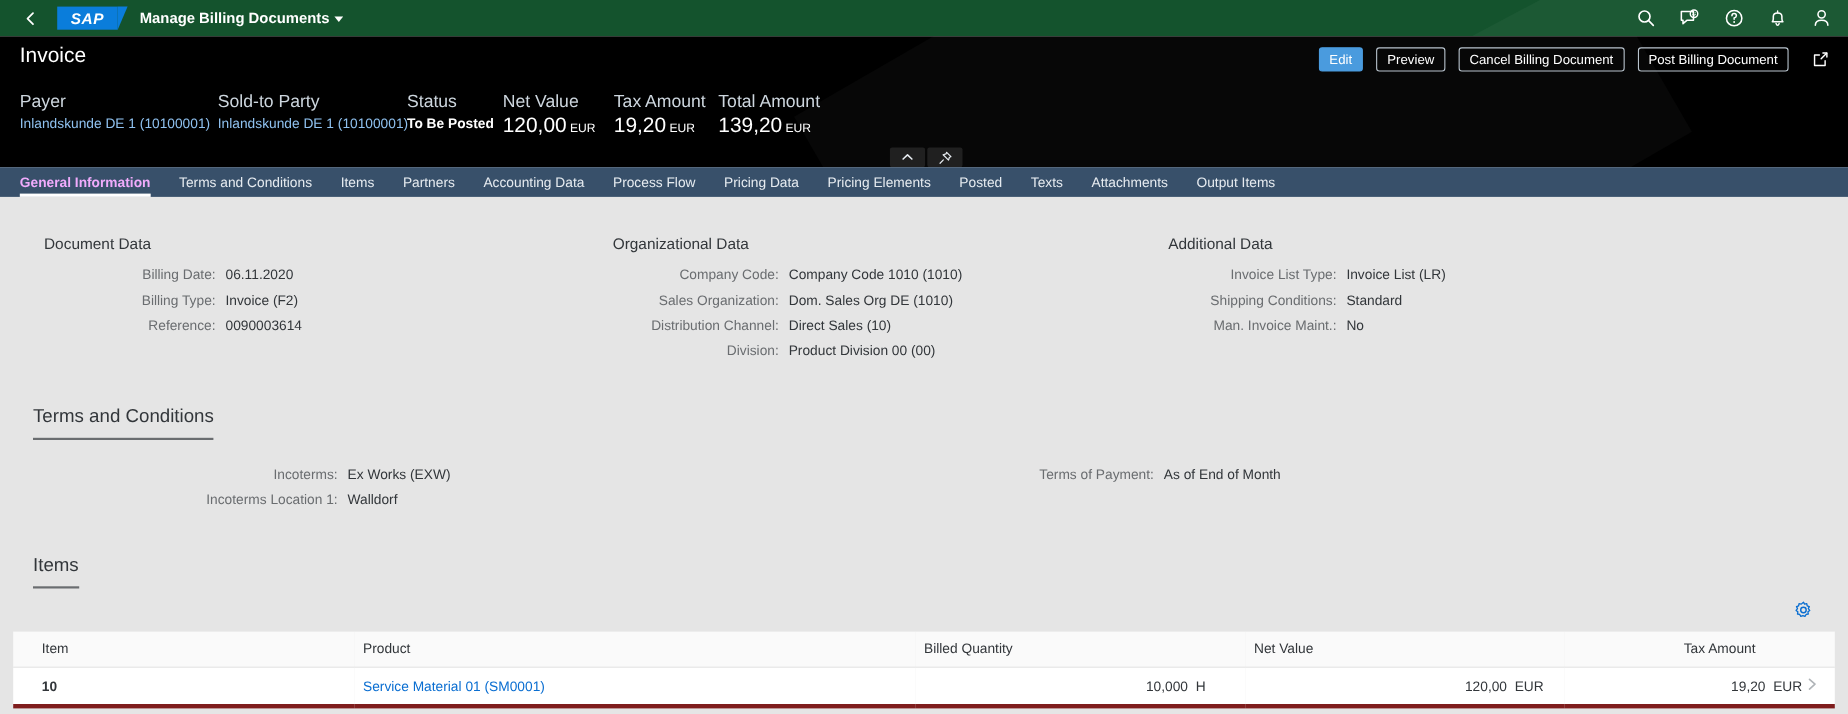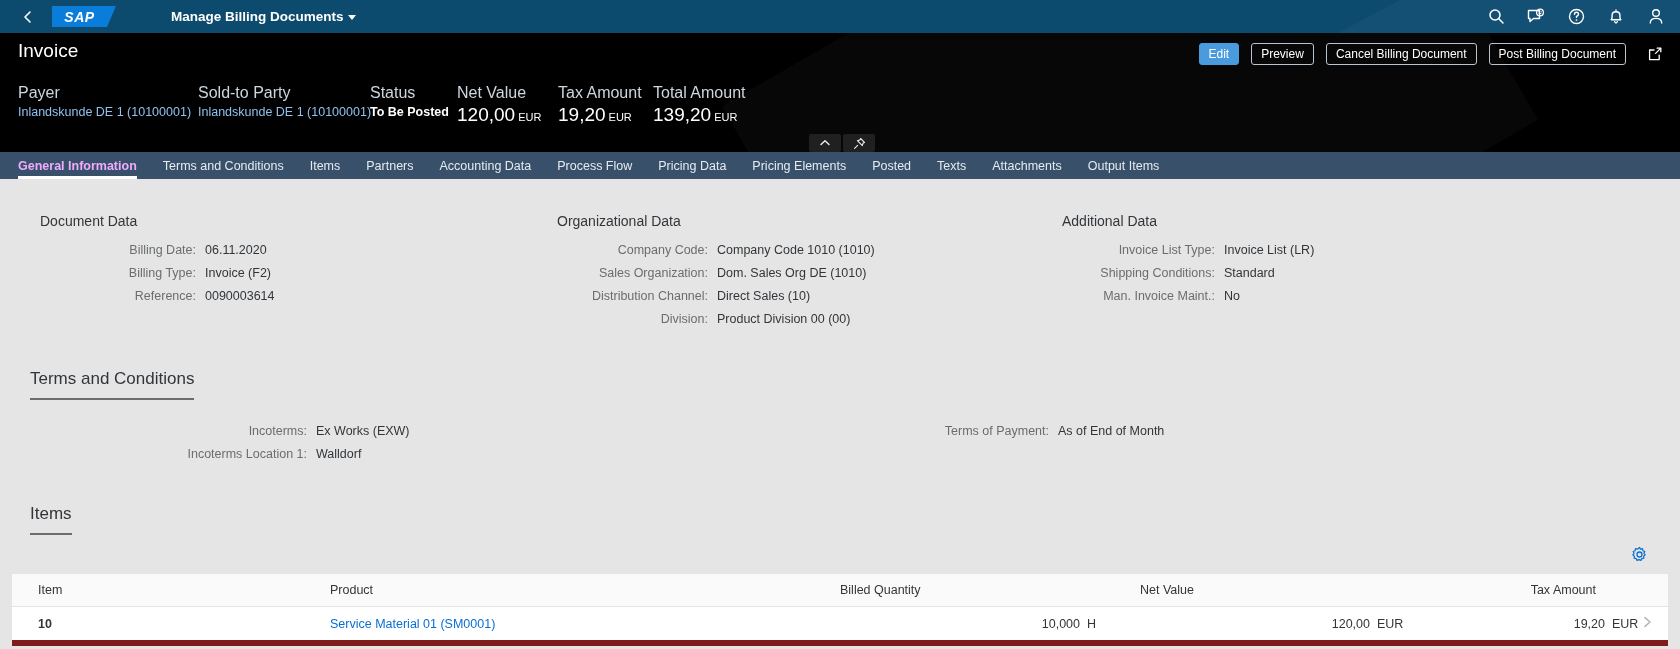--- a/index.html
+++ b/index.html
@@ -8,21 +8,21 @@
     font-family: "Liberation Sans", sans-serif;
     background: #fafafa;
     overflow: hidden;
     -webkit-font-smoothing: antialiased;
   }
 
   
   .shellbar {
     position: relative;
     height: 33px;
-    background: #0c4a6e;
+    background: #14532d;
     display: flex;
     align-items: center;
     padding: 0 14px 0 18px;
     overflow: hidden;
   }
   .shellbar::after {
     content: "";
     position: absolute;
     top: -40px; right: -60px;
     width: 480px; height: 200px;
@@ -58,21 +58,20 @@
     border-right: 9px solid transparent;
   }
   .app-title {
     color: #ffffff;
     font-size: 13.5px;
     font-weight: bold;
     display: flex;
     align-items: center;
     gap: 4px;
     cursor: pointer;
-    margin-left: 44px;
   }
   .caret-down {
     width: 0; height: 0;
     border-left: 4px solid transparent;
     border-right: 4px solid transparent;
     border-top: 5px solid #ffffff;
     margin-top: 2px;
   }
   .shell-right {
     margin-left: auto;
@@ -329,21 +328,21 @@
     text-align: left;
     padding: 9px 8px;
     border-top: 1px solid #e5e5e5;
     border-bottom: 1px solid #e5e5e5;
     background: #fafafa;
   }
   table.items-table td {
     font-size: 12.5px;
     color: #32363a;
     padding: 9px 8px;
-    border-bottom: 6px solid #7f1d1d;
+    border-bottom: 4px solid #7f1d1d;
     background: #ffffff;
     vertical-align: middle;
   }
   .cell-bold { font-weight: bold; }
   .cell-link { color: #0a6ed1; cursor: pointer; }
   .num-cell {
     display: flex;
     justify-content: flex-end;
     align-items: baseline;
   }

